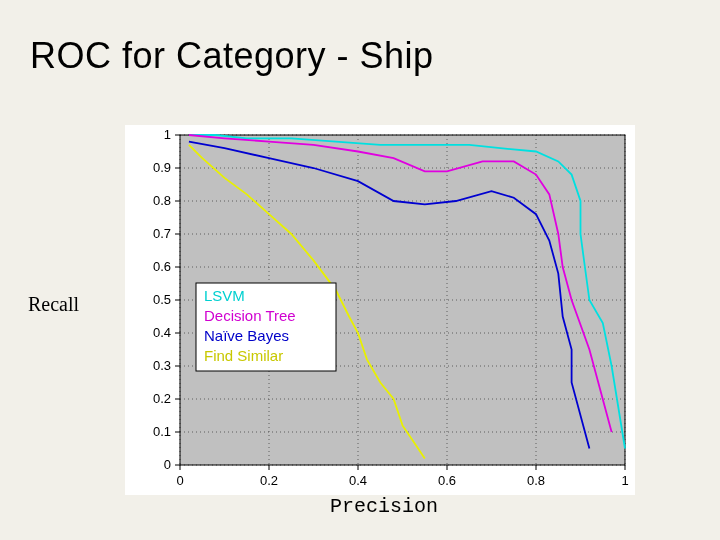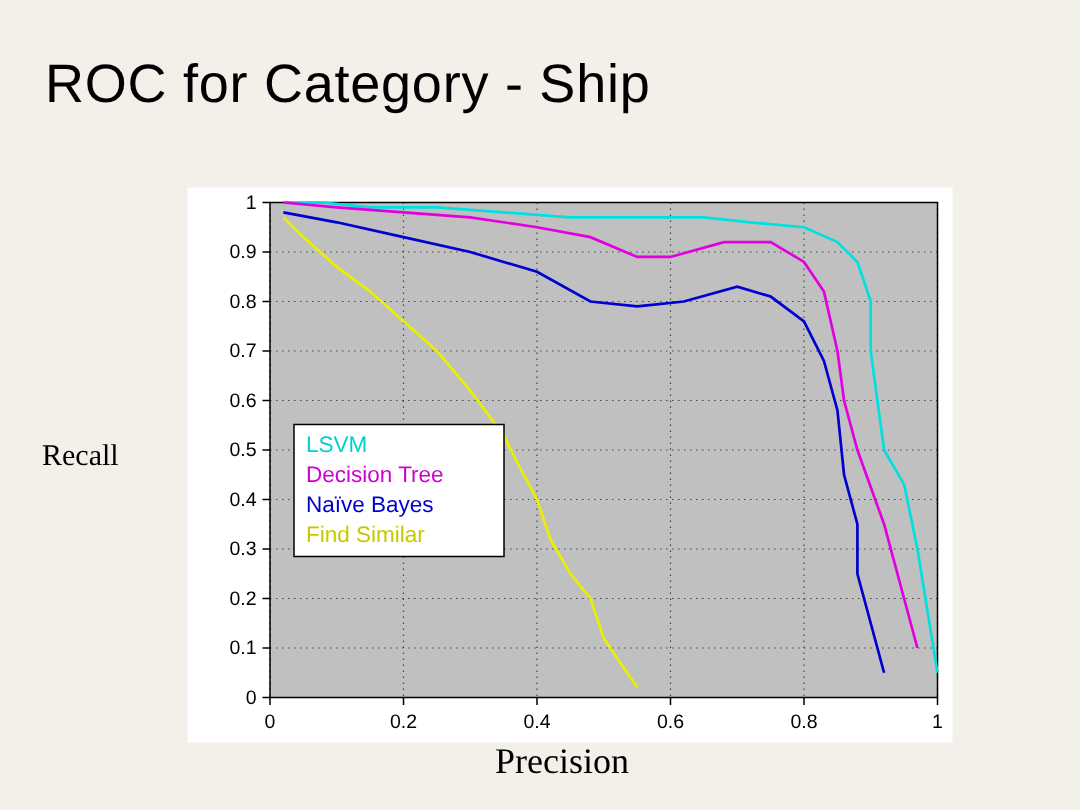--- a/index.html
+++ b/index.html
@@ -30,23 +30,23 @@
     left: 28px;
     top: 293px;
     font-size: 20px;
     color: #000;
     font-family: Liberation Serif, serif;
   }
   .xlabel {
     position: absolute;
     left: 330px;
     top: 495px;
-    font-size: 24px;
+    font-size: 20px;
     color: #000;
-    font-family: Liberation Serif, serif;
+    font-family: Liberation Mono, monospace;
   }
   .chart-outer {
     position: absolute;
     left: 125px;
     top: 125px;
     width: 510px;
     height: 370px;
     background: #ffffff;
   }
 </style>

